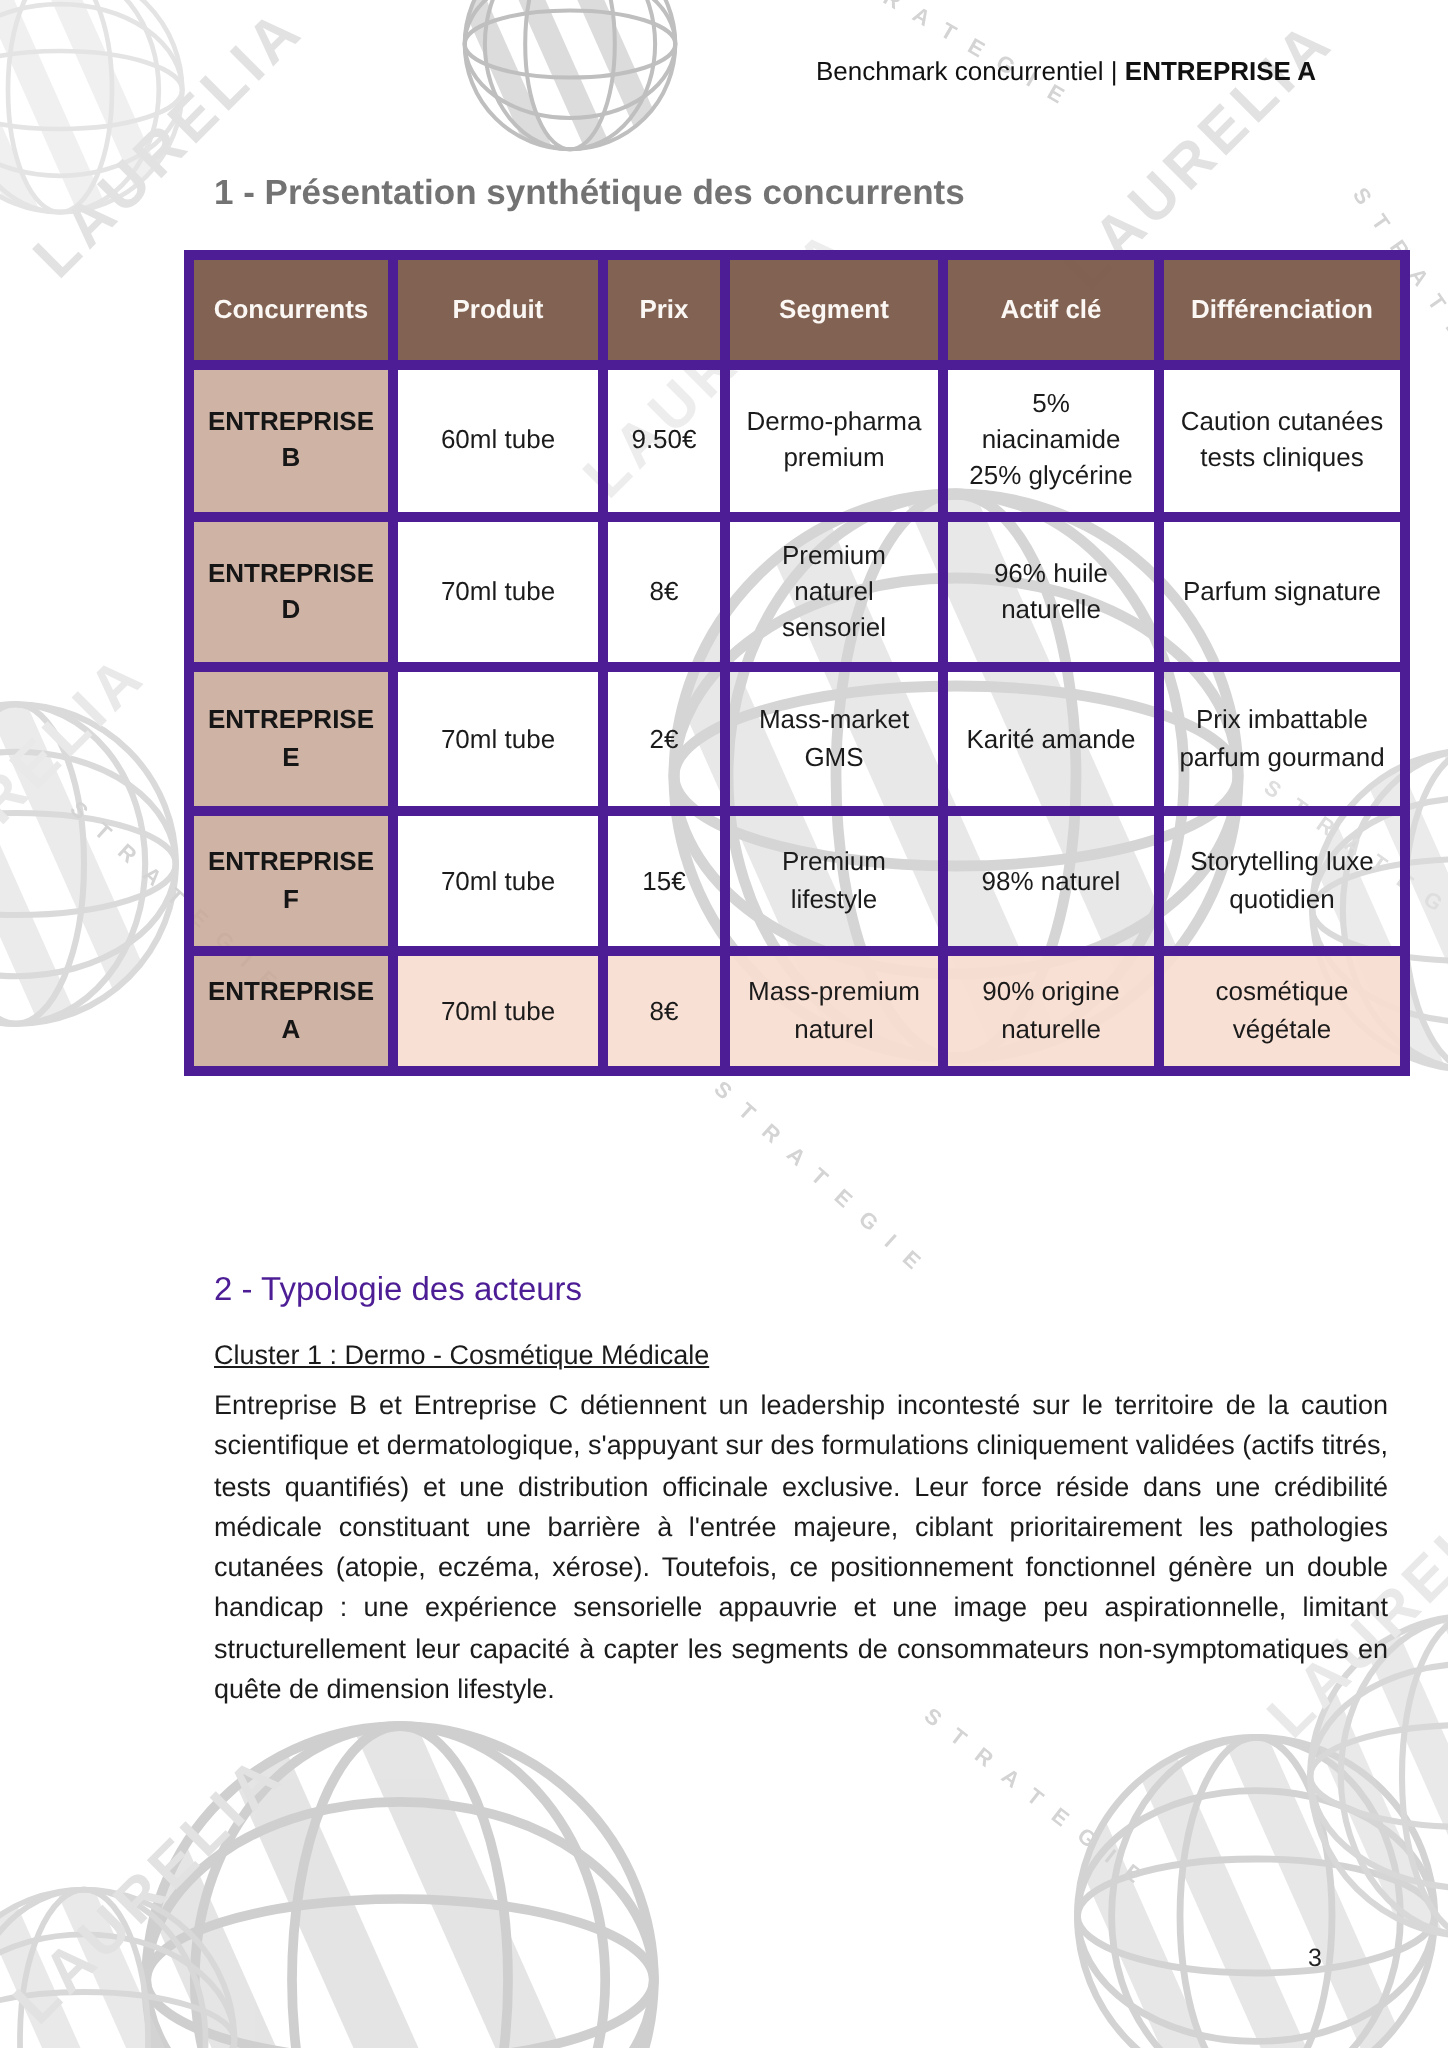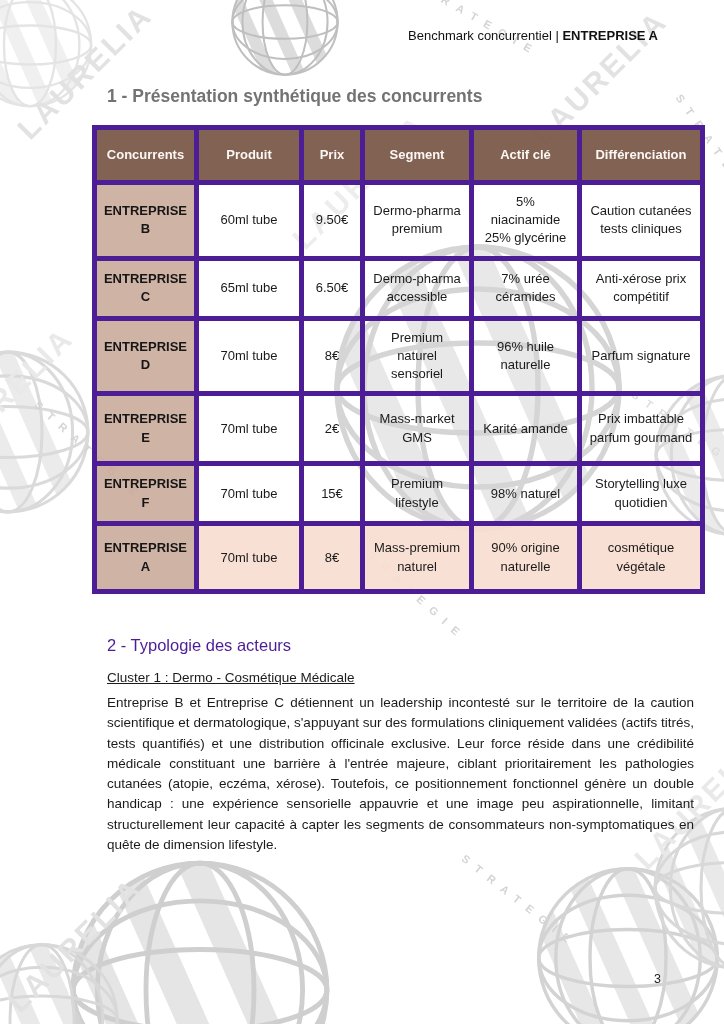--- a/index.html
+++ b/index.html
@@ -182,28 +182,20 @@
       <tbody>
           <tr>
         <th class="label">ENTREPRISE B</th>
         <td>60ml tube</td>
         <td>9.50€</td>
         <td>Dermo-pharma premium</td>
         <td>5% niacinamide 25% glycérine</td>
         <td>Caution cutanées tests cliniques</td>
       </tr>
           <tr>
-        <th class="label">ENTREPRISE C</th>
-        <td>65ml tube</td>
-        <td>6.50€</td>
-        <td>Dermo-pharma accessible</td>
-        <td>7% urée céramides</td>
-        <td>Anti-xérose prix compétitif</td>
-      </tr>
-          <tr>
         <th class="label">ENTREPRISE D</th>
         <td>70ml tube</td>
         <td>8€</td>
         <td>Premium naturel sensoriel</td>
         <td>96% huile naturelle</td>
         <td>Parfum signature</td>
       </tr>
           <tr>
         <th class="label">ENTREPRISE E</th>
         <td>70ml tube</td>

